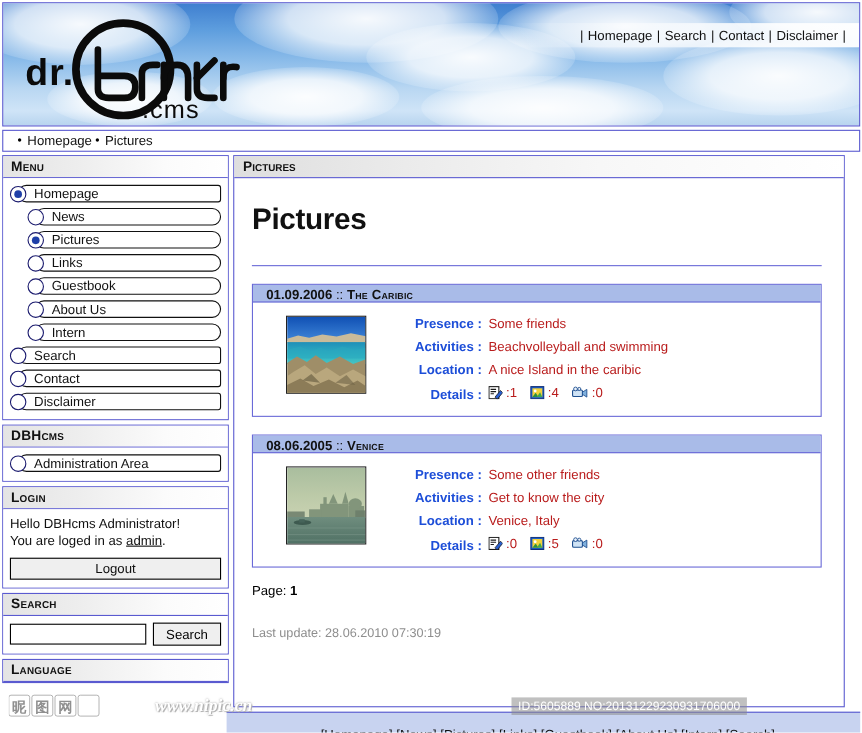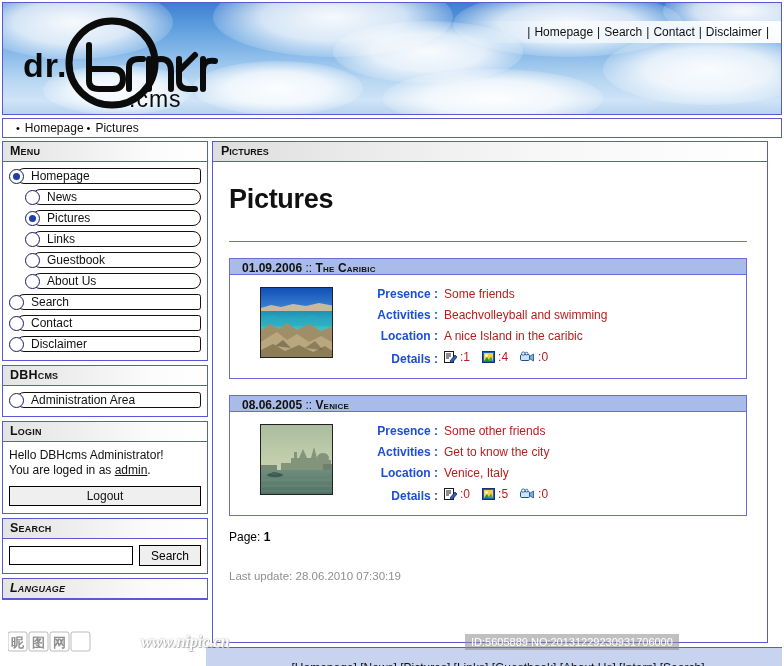--- a/index.html
+++ b/index.html
@@ -369,20 +369,24 @@
             <a class="mlabel" href="#">Links</a>
           </div>
           <div class="mrow sub">
             <span class="radio"></span>
             <a class="mlabel" href="#">Guestbook</a>
           </div>
           <div class="mrow sub">
             <span class="radio"></span>
             <a class="mlabel" href="#">About Us</a>
           </div>
+          <div class="mrow sub">
+            <span class="radio"></span>
+            <a class="mlabel" href="#">Intern</a>
+          </div>
           <div class="mrow">
             <span class="radio"></span>
             <a class="mlabel" href="#">Search</a>
           </div>
           <div class="mrow">
             <span class="radio"></span>
             <a class="mlabel" href="#">Contact</a>
           </div>
           <div class="mrow">
             <span class="radio"></span>
@@ -416,21 +420,21 @@
       <div class="panel">
         <div class="panel-head">Search</div>
         <div class="panel-body">
           <div class="searchrow">
             <input class="searchinput" type="text" value="" style="">
             <button class="searchbtn">Search</button>
           </div>
         </div>
       </div>
 
-      <div class="panel" style="margin-bottom:0;font-style:italic;">
+      <div class="panel" style="margin-bottom:0;">
         <div class="panel-head">Language</div>
       </div>
 
     </div>
 
     <div class="content">
       <div class="content-head">Pictures</div>
       <div class="content-inner">
 
         <h1 class="page-title">Pictures</h1>

